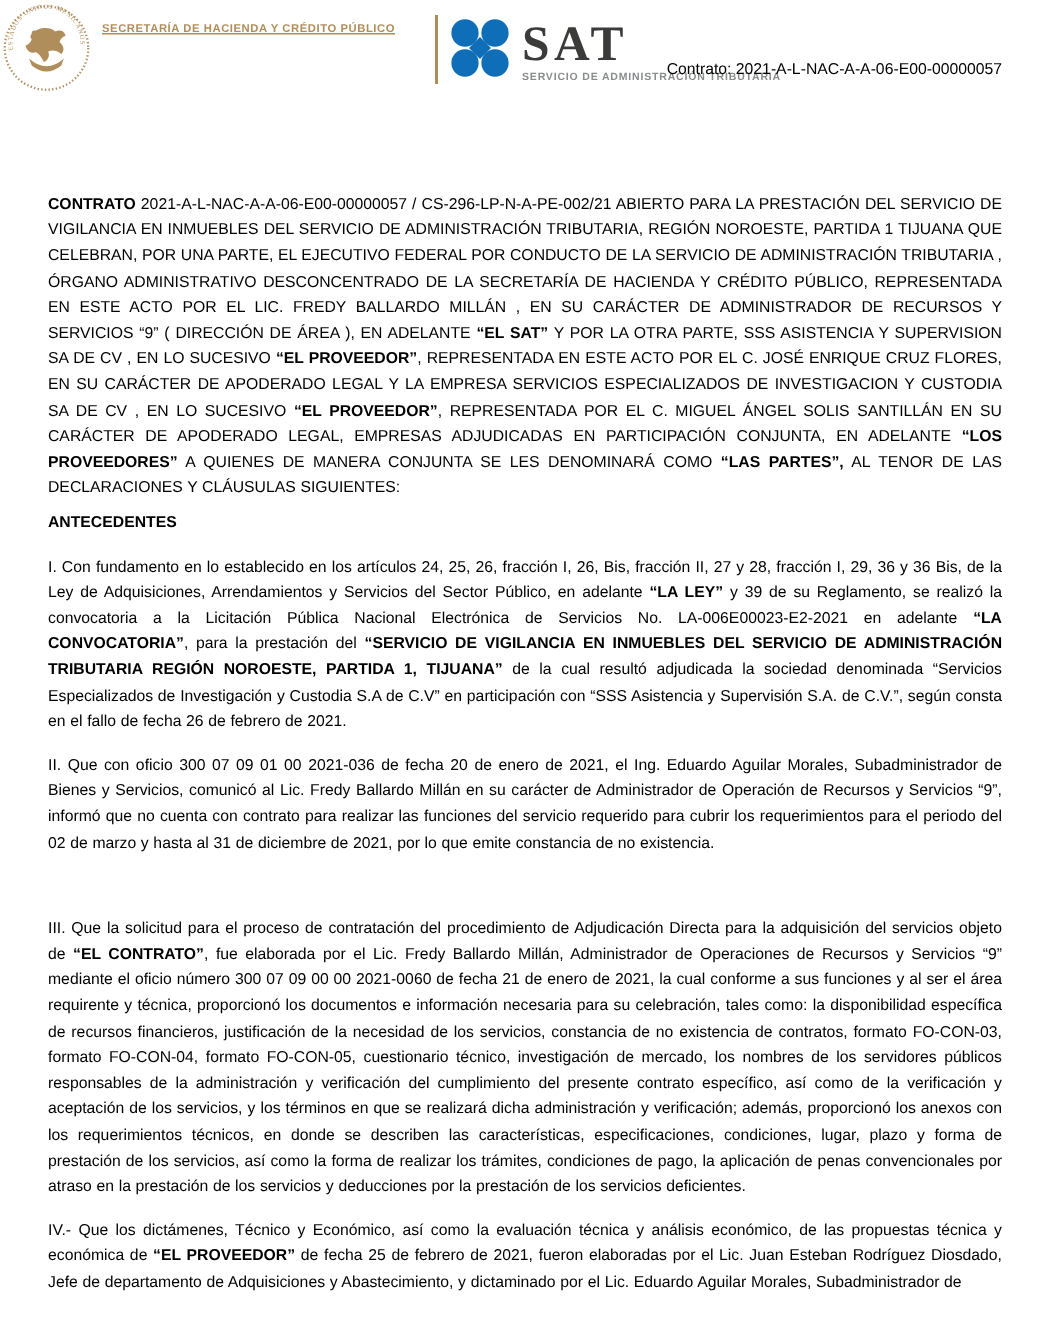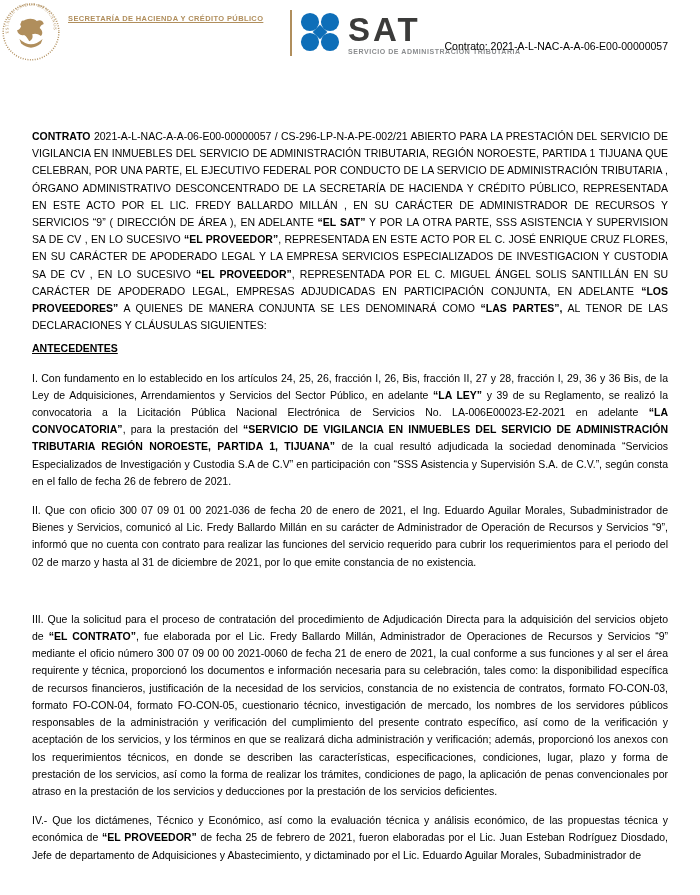--- a/index.html
+++ b/index.html
@@ -61,20 +61,21 @@
   .sat-icon { width: 40px; height: 40px; margin-top: 10px; }
   .sat-icon * { fill: var(--sat-blue); }
   .sat-text { margin-left: 8px; margin-top: 11px; }
   .sat-title {
     font-size: 33px;
     font-weight: bold;
     letter-spacing: 3px;
     color: var(--sat-dark);
     line-height: 34px;
     white-space: nowrap;
+    font-family: Liberation Serif, serif;
   }
   .sat-subtitle {
     font-size: 7px;
     font-weight: bold;
     letter-spacing: 0.55px;
     color: var(--sat-gray);
     margin-top: 1px;
     white-space: nowrap;
   }
   .contract-number {
@@ -98,21 +99,20 @@
     text-align: justify;
     margin-bottom: 12px;
     word-spacing: 0.2px;
   }
   .para.intro { margin-bottom: 6px; }
   .section-heading {
     font-size: 10.5px;
     font-weight: bold;
     line-height: 17.2px;
     margin-bottom: 12px;
-    text-decoration: underline;
   }
   .gap-before { margin-top: 40px; }
   b { font-weight: bold; }
 </style>
 </head>
 <body>
 
 <div class="page">
 
   <header class="doc-header">

